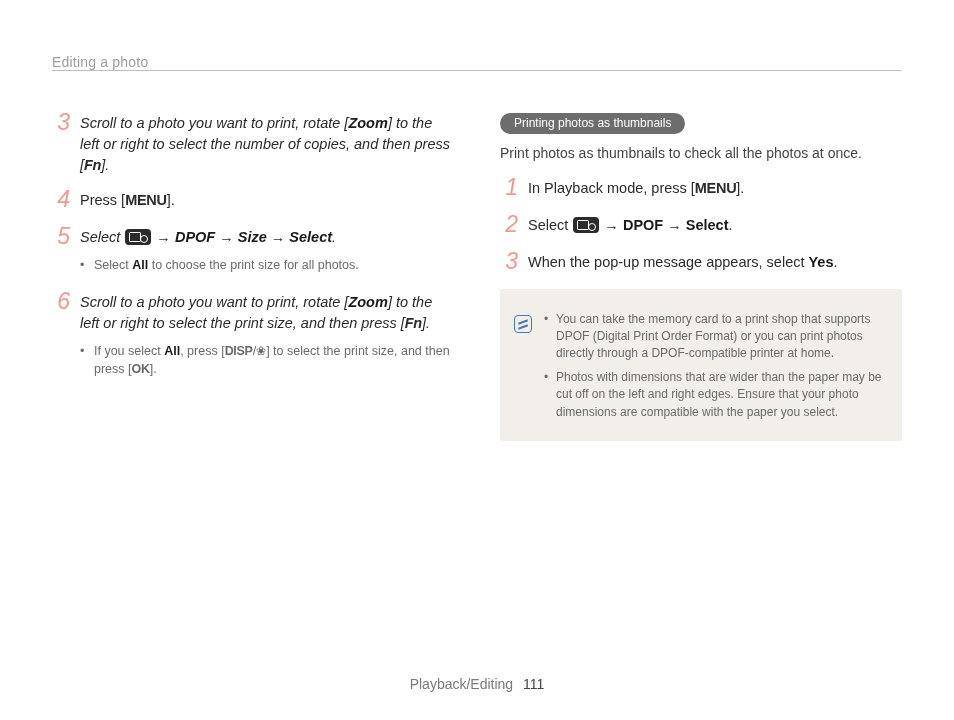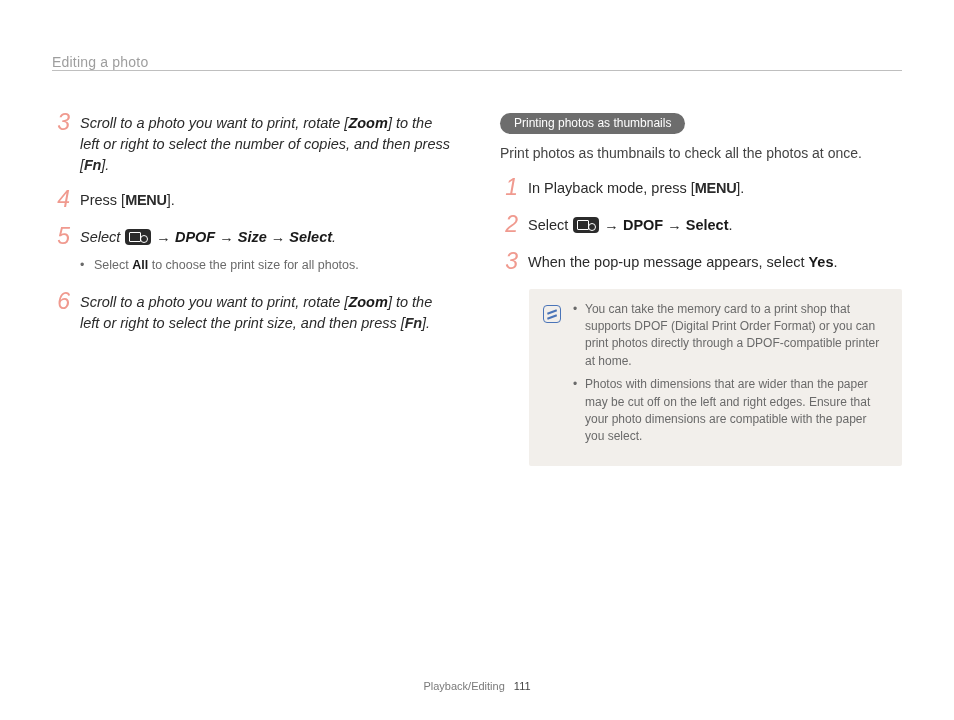--- a/index.html
+++ b/index.html
@@ -111,25 +111,24 @@
   .lead {
     font-size: 14px;
     font-weight: 300;
     color: #444;
     margin-bottom: 14px;
     line-height: 1.4;
   }
   .notes-box {
     background: #f2efeb;
     border-radius: 2px;
-    padding: 12px 16px 14px 14px;
+    padding: 22px 16px 14px 14px;
     margin-top: 14px;
     display: flex;
     gap: 12px;
-    margin-left: 29px;
   }
   .note-icon {
     width: 18px; height: 18px;
     flex-shrink: 0;
     border: 1.5px solid #4a74b8;
     border-radius: 4px;
     position: relative;
     margin-top: 4px;
   }
   .note-icon::before, .note-icon::after {
@@ -142,21 +141,21 @@
     font-size: 12px;
     color: #6a6a6a;
     line-height: 1.45;
   }
   .notes-list .sub-item { padding-left: 12px; margin-bottom: 6px; }
   .footer {
     position: absolute;
     left: 0; right: 0;
     bottom: 28px;
     text-align: center;
-    font-size: 11px;
+    font-size: 14px;
     color: #7a7a7a;
     font-weight: 300;
   }
   .footer .pgnum { color: #444; font-weight: 400; margin-left: 6px; }
 </style>
 </head>
 <body>
 
 <div class="page">
   <div class="running-head">Editing a photo</div>
@@ -193,20 +192,25 @@
             </div>
           </div>
         </div>
       </div>
 
       <div class="step">
         <div class="step-num">6</div>
         <div class="step-body">
           <div class="main">
             <span>Scroll to a photo you want to print, rotate [</span><b class="strong">Zoom</b><span>] to the left or right to select the print size, and then press [</span><span class="keycap">Fn</span><span>].</span>
+          </div>
+          <div class="sub">
+            <div class="sub-item">
+              <span>If you select </span><b class="strong">All</b><span>, press [</span><span class="keycap">DISP</span><span>/</span><span class="flower">❀</span><span>] to select the print size, and then press [</span><span class="keycap">OK</span><span>].</span>
+            </div>
           </div>
         </div>
       </div>
 
     </div>
 
     <div class="col">
       <div class="section-pill">Printing photos as thumbnails</div>
       <div class="lead">Print photos as thumbnails to check all the photos at once.</div>
 

